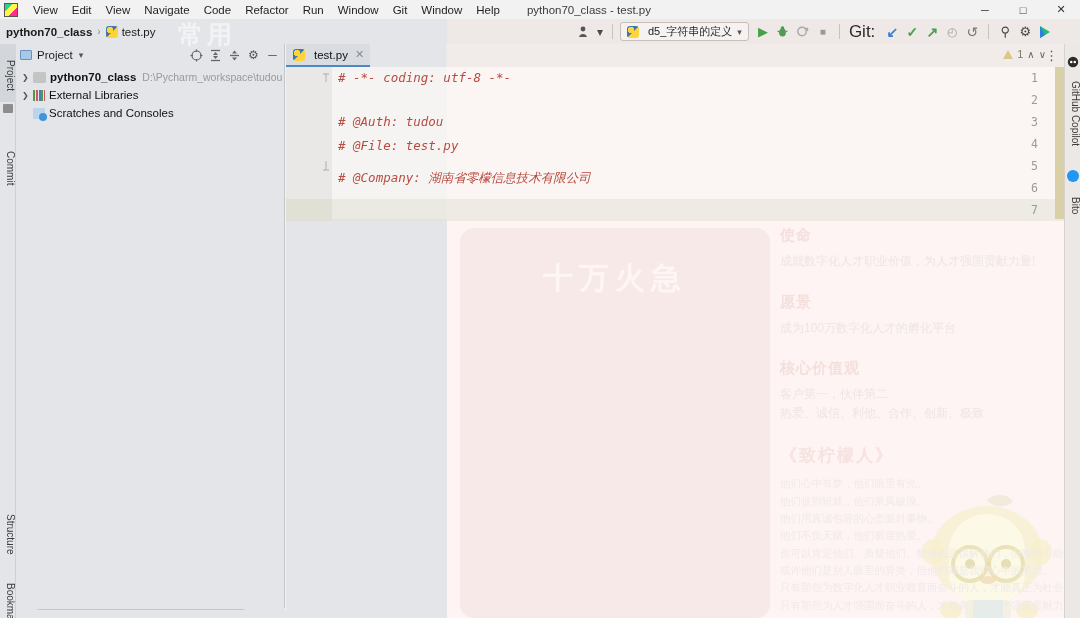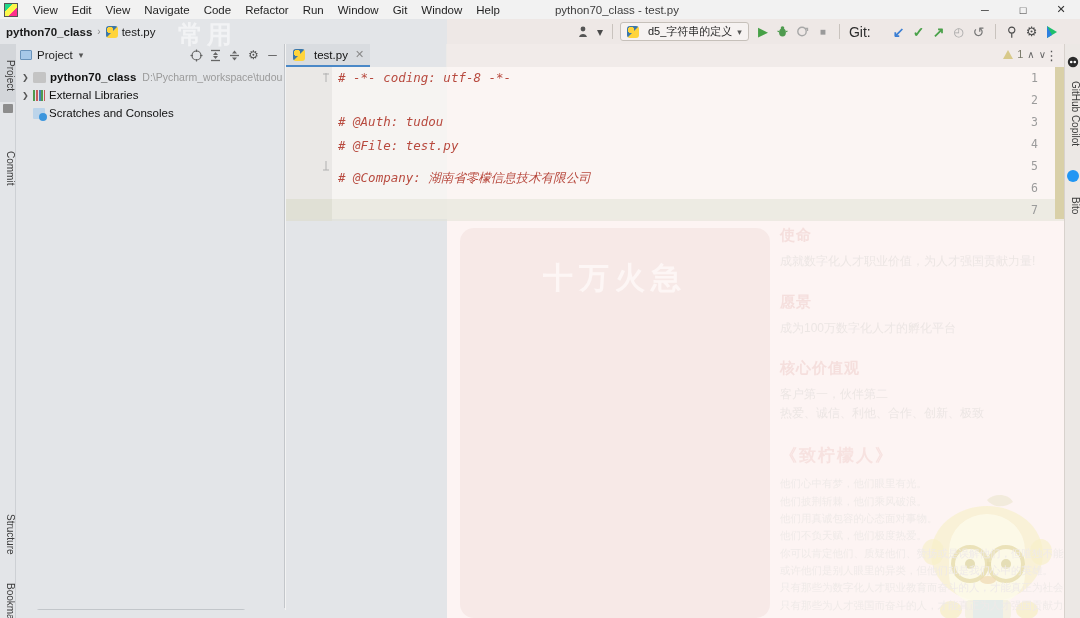--- a/index.html
+++ b/index.html
@@ -52,21 +52,21 @@
   .app-logo {
     width: 14px; height: 14px; margin-left: 4px; margin-right: 8px;
     background: linear-gradient(135deg,#21d789 0%, #21d789 33%, #fcf84a 33%, #fcf84a 66%, #ff318c 66%);
     border: 1px solid #555; flex: none;
   }
   .menu-item {
     padding: 2px 7px; font-size: 11.5px; color: #1f1f1f; cursor: default;
     white-space: nowrap;
   }
   .win-title {
-    margin-left: 48px; font-size: 11.5px; color: #3c3c3c; white-space: nowrap;
+    margin-left: 20px; font-size: 11.5px; color: #3c3c3c; white-space: nowrap;
   }
   .win-ctrls { margin-left: auto; display: flex; }
   .win-btn {
     width: 38px; height: 19px; display: flex; align-items: center; justify-content: center;
     font-size: 11px; color: #333;
   }
 
   
   .navbar {
     position: absolute; left: 0; top: 19px; width: 447px; height: 25px;
@@ -100,21 +100,21 @@
   }
   .tb-sep { width: 1px; height: 15px; background: #c9c3be; margin: 0 5px; }
   .tb-ico { width: 18px; height: 18px; display: flex; align-items: center; justify-content: center; font-size: 12px; color: #4a4a4a; }
   .runcfg {
     display: flex; align-items: center; gap: 5px;
     height: 19px; padding: 0 6px;
     border: 1px solid #c6c0ba; border-radius: 3px;
     background: rgba(255,255,255,0.45);
     font-size: 11px; color: #1f1f1f; white-space: nowrap;
   }
-  .git-label { font-size: 14px; color: #2b2b2b; margin: 0 17px 0 2px; }
+  .git-label { font-size: 17px; color: #2b2b2b; margin: 0 6px 0 2px; }
 
   
   .left-strip {
     position: absolute; left: 0; top: 44px; width: 16px; height: 574px;
     background: #e3e5e8; border-right: 1px solid #cdd0d4; z-index: 20;
   }
   .vtab {
     position: absolute; left: 0; width: 16px;
     writing-mode: vertical-rl; text-orientation: mixed;
     font-size: 10px; color: #3c3c3c; text-align: center;

